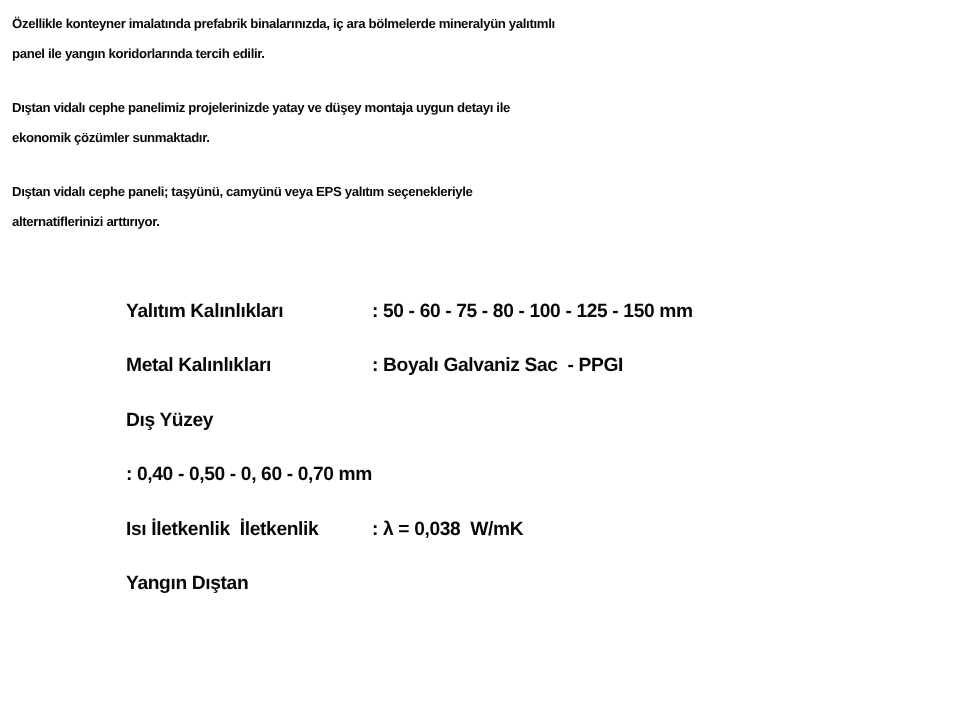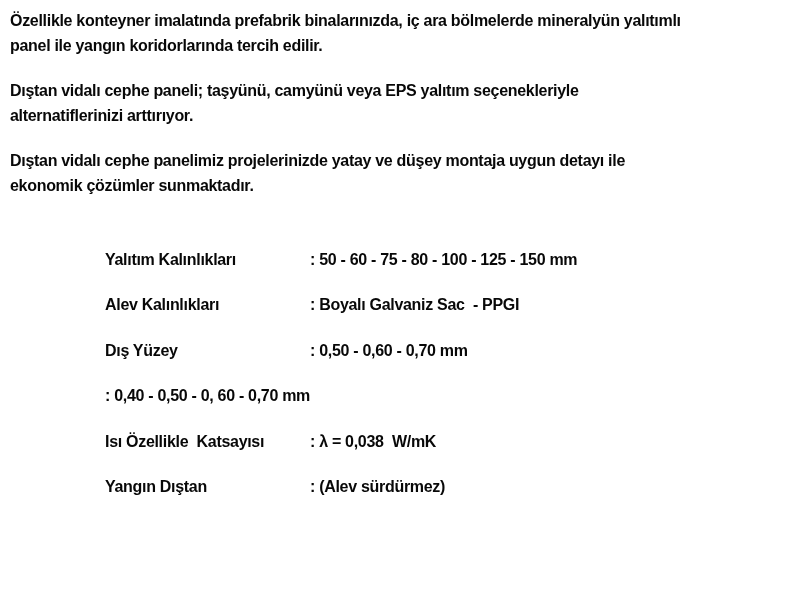--- a/index.html
+++ b/index.html
@@ -15,21 +15,21 @@
     width: 800px;
     height: 600px;
     padding: 8px 10px 0 10px;
     font-family: "Liberation Sans", sans-serif;
     color: #080808;
     font-weight: 700;
     letter-spacing: -0.3px;
   }
   .para {
     margin: 0 0 20px 0;
-    font-size: 16px;
+    font-size: 11px;
     line-height: 25px;
     white-space: pre;           
   }
   .specs {
     margin-top: 39px;
     margin-left: 95px;          
   }
   .spec-row {
     display: flex;
     align-items: center;
@@ -45,51 +45,49 @@
     text-align: right;
   }
 </style>
 </head>
 <body>
 
 <div class="page">
 
   <p class="para">Özellikle konteyner imalatında prefabrik binalarınızda, iç ara bölmelerde mineralyün yalıtımlı
 panel ile yangın koridorlarında tercih edilir.</p>
+  <p class="para">Dıştan vidalı cephe panelimiz projelerinizde yatay ve düşey montaja uygun detayı ile
+ekonomik çözümler sunmaktadır.</p>
   <p class="para">Dıştan vidalı cephe paneli; taşyünü, camyünü veya EPS yalıtım seçenekleriyle
 alternatiflerinizi arttırıyor.</p>
-  <p class="para">Dıştan vidalı cephe panelimiz projelerinizde yatay ve düşey montaja uygun detayı ile
-ekonomik çözümler sunmaktadır.</p>
 
   <div class="specs">
 
     <div class="spec-row">
       <span class="spec-label">Yalıtım Kalınlıkları</span>
       <span class="spec-value">: 50 - 60 - 75 - 80 - 100 - 125 - 150 mm</span>
     </div>
 
 
     <div class="spec-row">
-      <span class="spec-label">Alev Kalınlıkları</span>
+      <span class="spec-label">Metal Kalınlıkları</span>
       <span class="spec-value">: Boyalı Galvaniz Sac  - PPGI</span>
     </div>
 
     <div class="spec-row">
       <span class="spec-label">Dış Yüzey</span>
-      <span class="spec-value">: 0,50 - 0,60 - 0,70 mm</span>
     </div>
 
     <div class="spec-row">
       <span class="spec-value">: 0,40 - 0,50 - 0, 60 - 0,70 mm</span>
     </div>
 
     <div class="spec-row">
-      <span class="spec-label">Isı Özellikle  Katsayısı</span>
+      <span class="spec-label">Isı İletkenlik  İletkenlik</span>
       <span class="spec-value">: λ = 0,038  W/mK</span>
     </div>
 
     <div class="spec-row">
       <span class="spec-label">Yangın Dıştan</span>
-      <span class="spec-value">: (Alev sürdürmez)</span>
     </div>
 
   </div>
 </div>
 
 </body></html>

